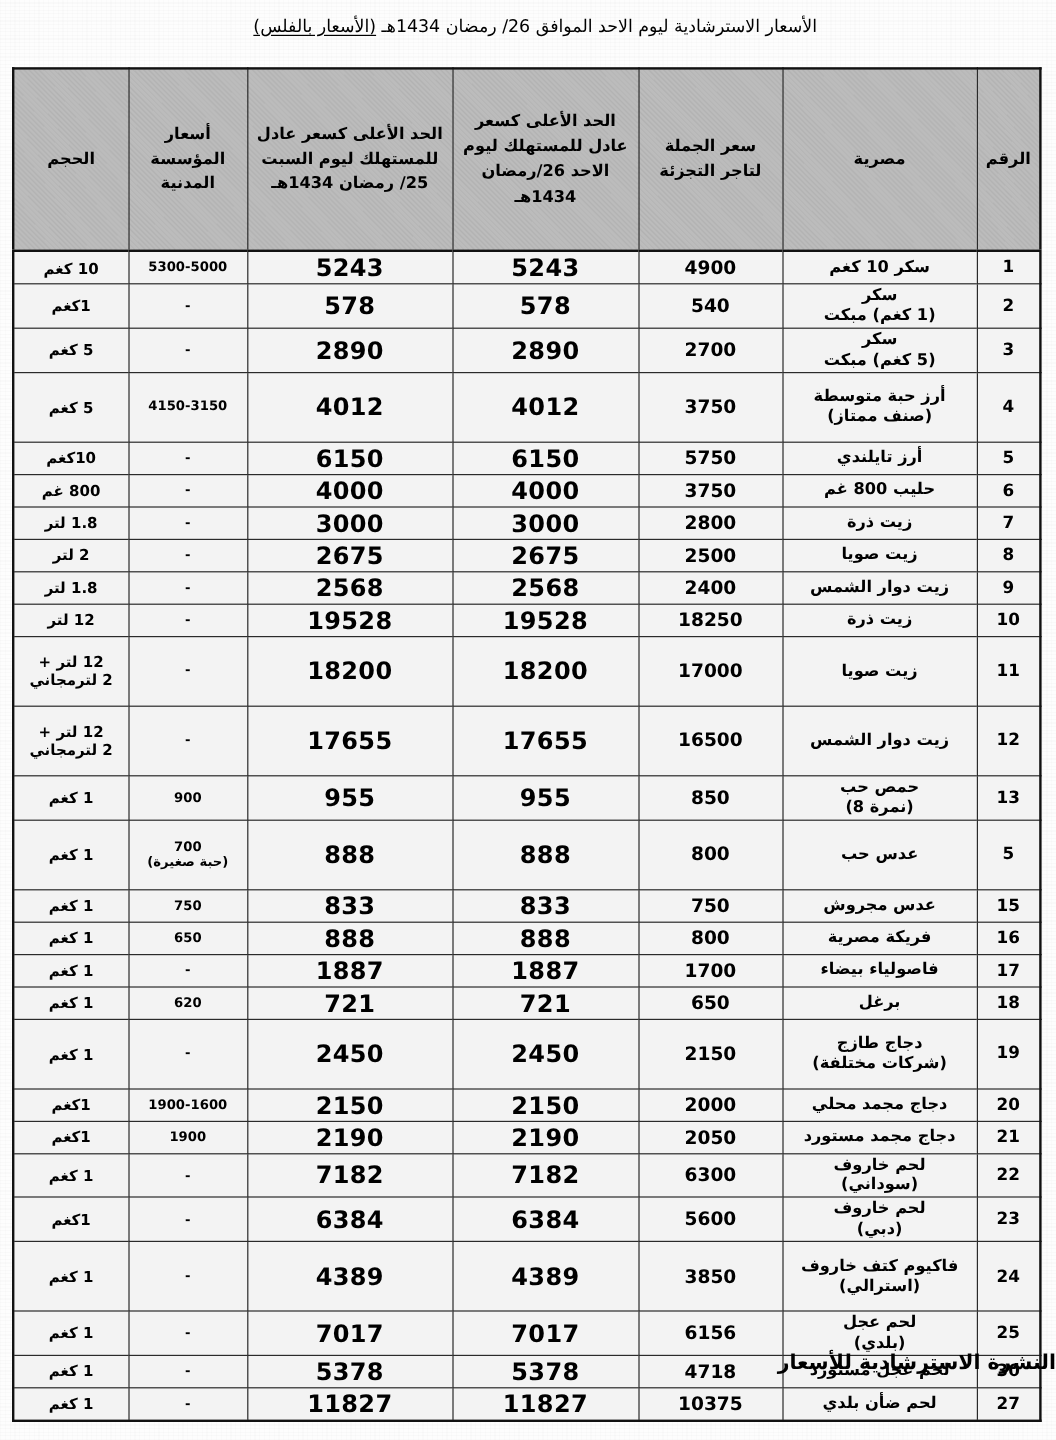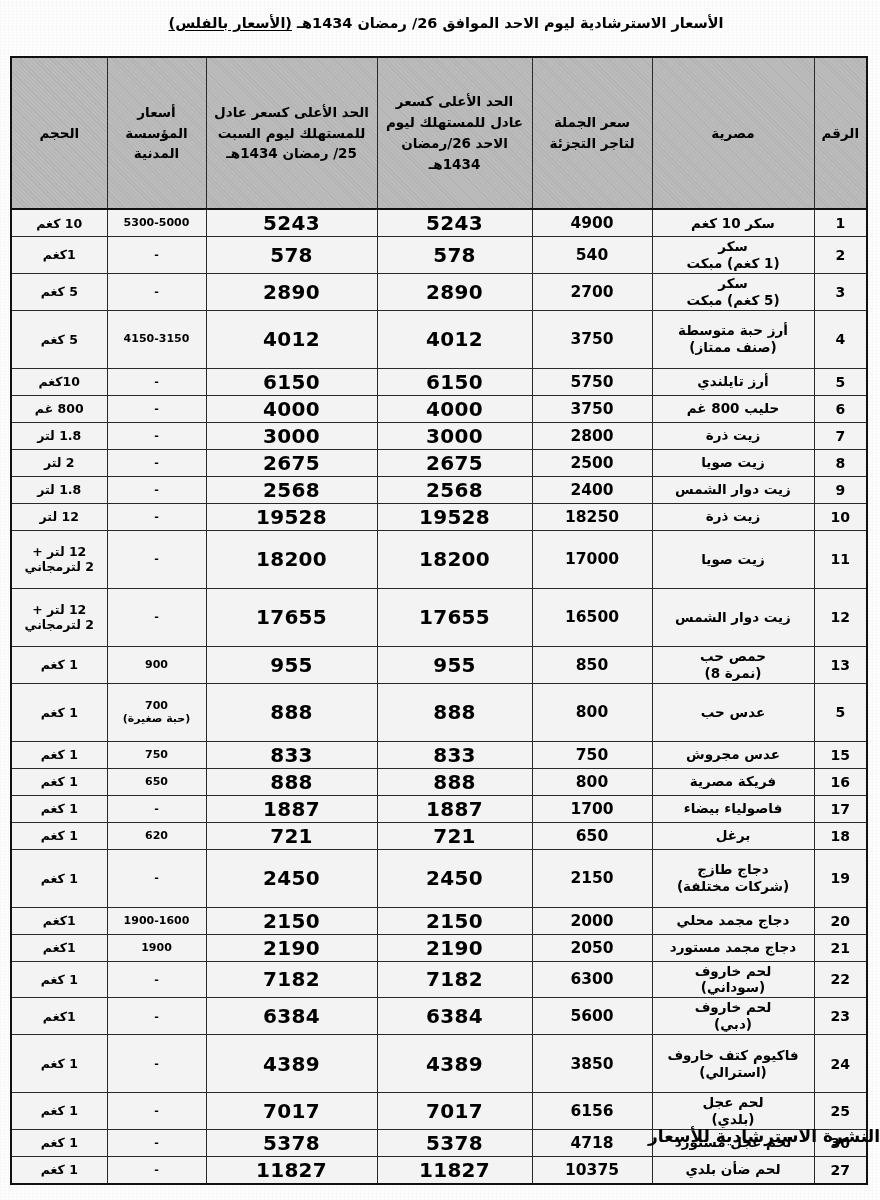--- a/index.html
+++ b/index.html
@@ -20,21 +20,21 @@
     background:
       repeating-linear-gradient(0deg, rgba(0,0,0,0.014) 0px, rgba(0,0,0,0.014) 1px, rgba(255,255,255,0) 1px, rgba(255,255,255,0) 3px),
       repeating-linear-gradient(90deg, rgba(0,0,0,0.012) 0px, rgba(0,0,0,0.012) 1px, rgba(255,255,255,0) 1px, rgba(255,255,255,0) 4px),
       #fdfdfd;
   }
   .doc-title{
     position:absolute;
     top:14px; left:0; right:0;
     text-align:center;
     font-size:14.5px;
-    font-weight:bold;
+    font-weight:normal;
     letter-spacing:0px;
     line-height:1.3;
     direction:rtl;
     padding-left:12px;
   }
   .doc-title .underlined{ text-decoration:underline; text-underline-offset:2px; }
 
   .table-wrap{
     position:absolute;
     top:56px;

